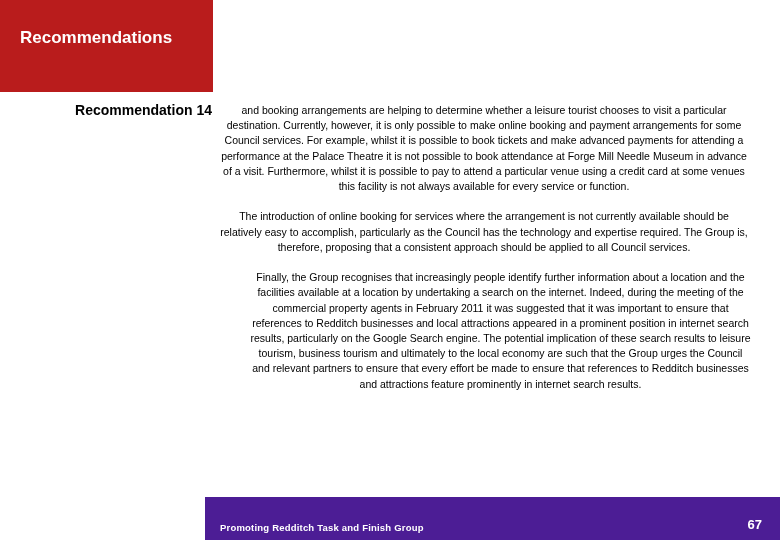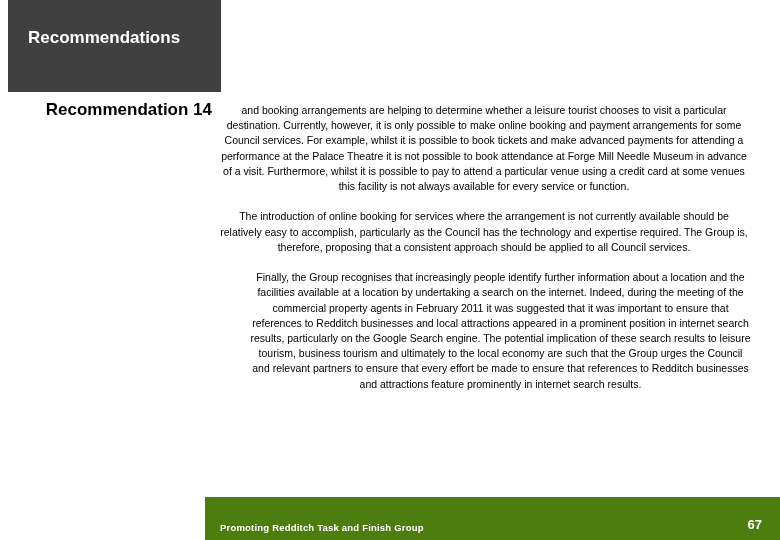--- a/index.html
+++ b/index.html
@@ -26,22 +26,21 @@
     background: #ffffff;
   }
 
   
   #header-bar {
     position: absolute;
     left: 0;
     top: 0;
     width: 213px;
     height: 92px;
-    background: #404040;
-    margin-left: 8px;
+    background: #b91c1c;
   }
   #header-title {
     position: absolute;
     left: 20px;
     top: 28px;
     width: 190px;
     color: #ffffff;
     font-size: 17px;
     font-weight: bold;
     letter-spacing: 0px;
@@ -49,21 +48,21 @@
     white-space: nowrap;
   }
 
   
   #rec-label {
     position: absolute;
     left: 20px;
     top: 103px;
     width: 192px;
     text-align: right;
-    font-size: 17px;
+    font-size: 14px;
     font-weight: bold;
     line-height: 14px;
     white-space: nowrap;
   }
 
   #body-column {
     position: absolute;
     left: 217px;
     top: 103px;
     width: 534px;
@@ -80,21 +79,21 @@
     margin-left: 33px;
   }
 
   
   #footer-bar {
     position: absolute;
     left: 205px;
     top: 497px;
     width: 575px;
     height: 43px;
-    background: #4d7c0f;
+    background: #4c1d95;
   }
   #footer-text {
     position: absolute;
     left: 15px;
     top: 25px;
     color: #ffffff;
     font-size: 9.5px;
     font-weight: bold;
     letter-spacing: 0.2px;
     white-space: nowrap;

